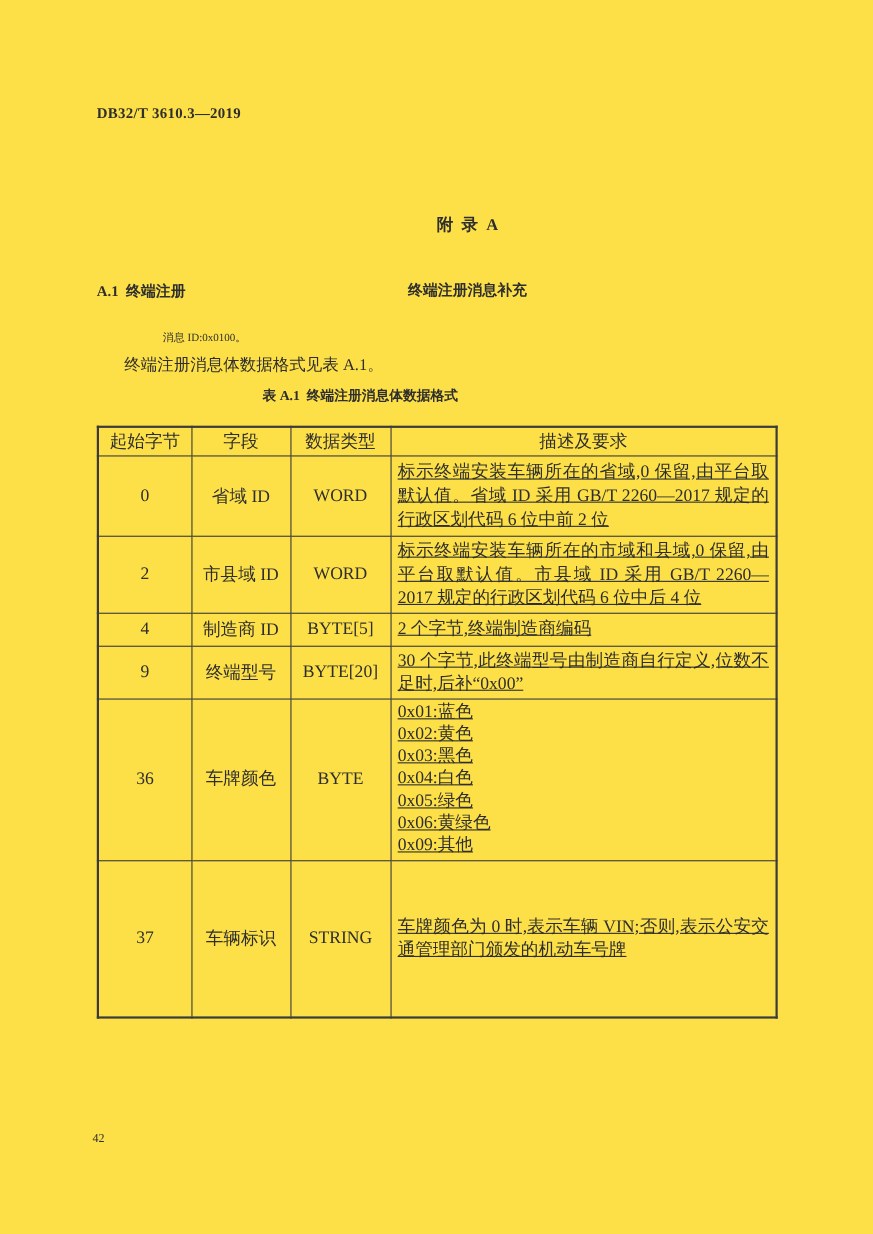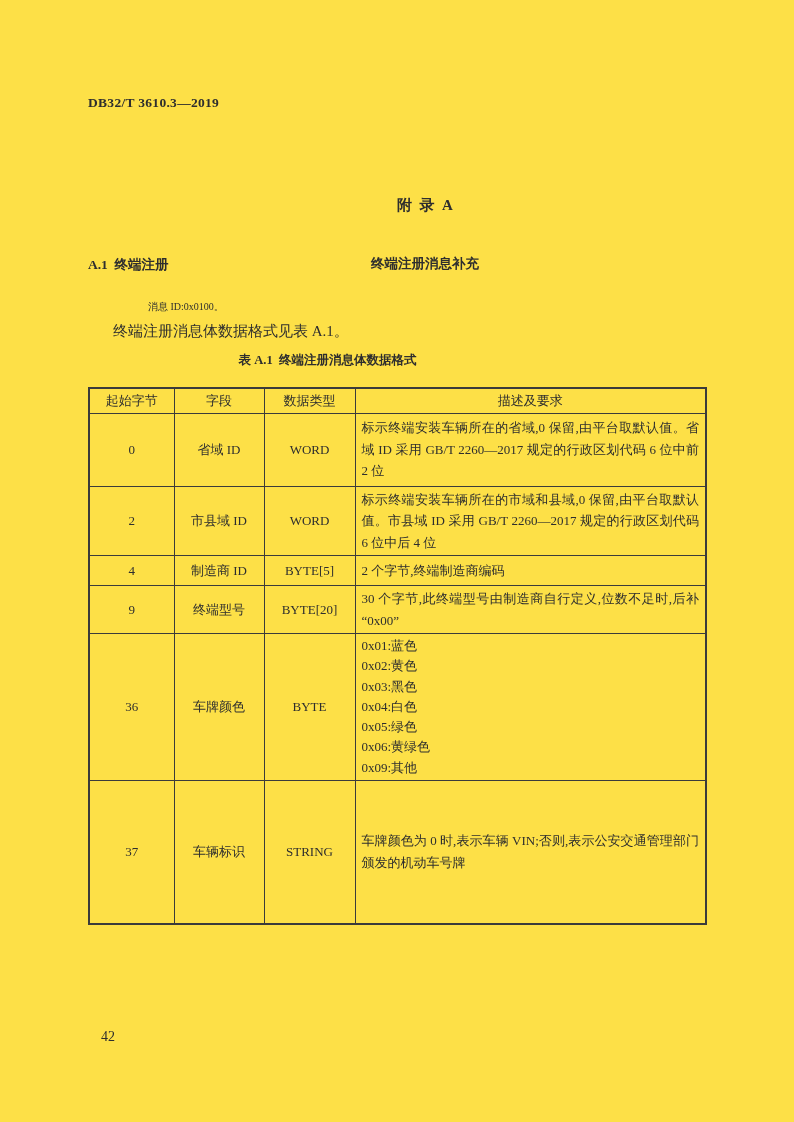--- a/index.html
+++ b/index.html
@@ -71,21 +71,21 @@
     font-weight: bold;
     white-space: pre-wrap;
   }
   table.spec-table {
     position: absolute;
     left: 88px;
     top: 387px;
     width: 617px;
     border-collapse: collapse;
     table-layout: fixed;
-    font-size: 13px;
+    font-size: 16px;
   }
   table.spec-table th,
   table.spec-table td {
     border: 1px solid #3b3b3b;
     vertical-align: middle;
     padding: 2px 6px;
     font-weight: normal;
   }
   table.spec-table {
     border: 2px solid #3b3b3b;
@@ -96,30 +96,31 @@
   tbody tr:nth-child(3) { height: 30px; }
   tbody tr:nth-child(4) { height: 47px; }
   tbody tr:nth-child(5) { height: 47px; }
   tbody tr:nth-child(6) { height: 143px; }
   tbody tr:nth-child(7) { height: 48px; }
   .cell-center { text-align: center; }
   td.cell-desc {
     text-align: justify;
     padding: 4px 9px;
     line-height: 21.5px;
+    text-decoration: underline;
   }
   .desc-line {
     line-height: 20.3px;
     text-align: left;
   }
   .page-number {
     position: absolute;
-    left: 101px;
+    left: 84px;
     top: 1029px;
-    font-size: 14px;
+    font-size: 11px;
   }
 </style>
 </head>
 <body>
 
 <div class="page">
 
   <div class="doc-number">DB32/T 3610.3—2019</div>
 
   <div class="appendix-block">

